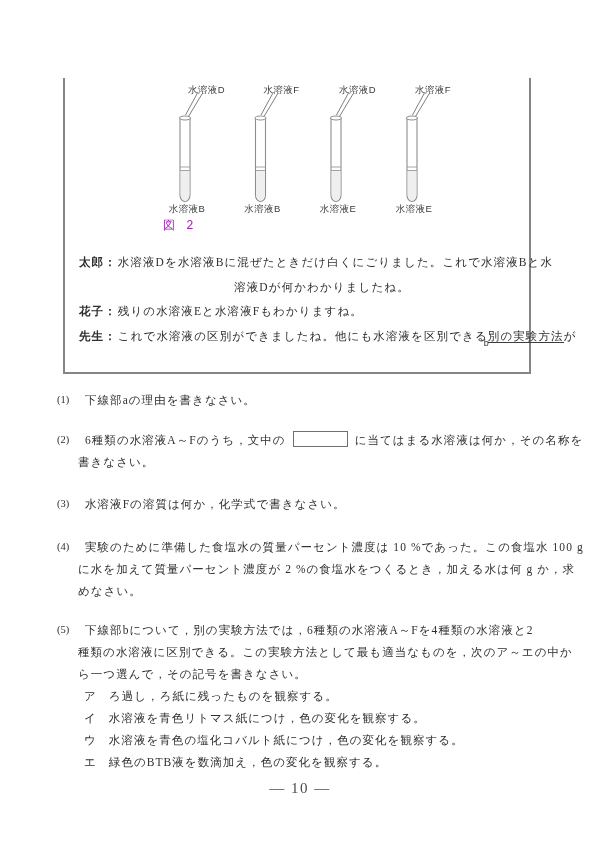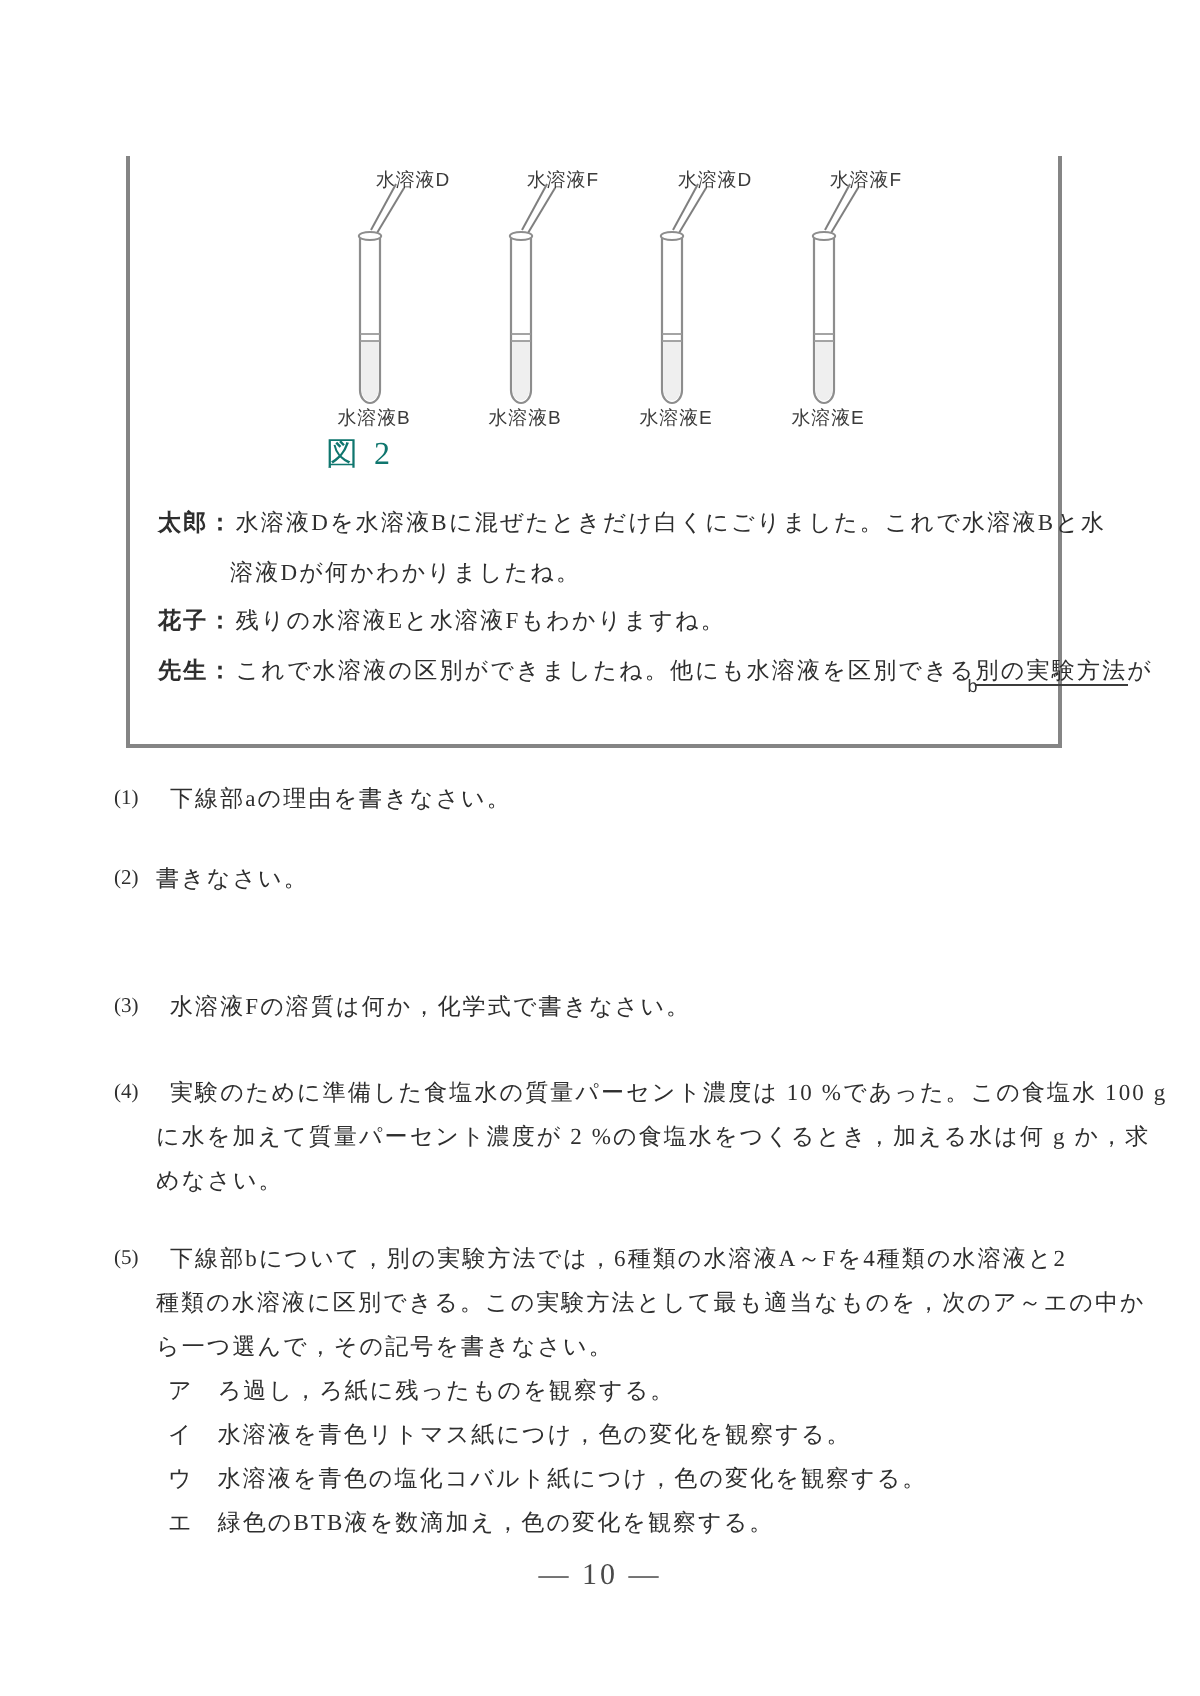--- a/index.html
+++ b/index.html
@@ -22,30 +22,30 @@
   }
   .t-top, .t-bot { font-size:9.5px; letter-spacing:0.4px; }
   .tube-outline { stroke:#8d8d8d; fill:#ffffff; stroke-width:1.1; }
   .tube-mouth   { stroke:#8d8d8d; fill:#ffffff; stroke-width:1; }
   .liquid       { fill:#efefef; stroke:none; }
   .surface      { stroke:#9a9a9a; stroke-width:0.9; }
   .dropper      { stroke:#7f7f7f; stroke-width:1; }
 
   .fig-caption-div {
     position:absolute; left:98px; top:139px;
-    font-family:Liberation Serif, serif; font-size:16px; color:#0f766e;
+    font-family:Liberation Mono, monospace; font-size:12px; color:#a21caf;
     letter-spacing:2px;
   }
 
   .dialogue {
     position:absolute; left:14px; top:172px; width:450px;
     font-size:11.5px; letter-spacing:1.1px;
   }
   .dl { line-height:24.7px; white-space:nowrap; }
-  .dl.cont { margin-left:36px; }
+  .dl.cont { margin-left:36px;text-align:center; }
   .speaker { margin-right:1px;font-weight:bold; }
 
   .ul-seg { position:relative; border-bottom:1.3px solid #3c3c3c; }
   .ul-label {
     position:absolute; left:-4px; bottom:-14px; font-size:9px;
     letter-spacing:0; font-family:"Liberation Sans", sans-serif; color:#333;
   }
 
   .q { position:absolute; left:57px; width:505px; font-size:11.5px; letter-spacing:1.05px; }
   .qnum {
@@ -147,20 +147,23 @@
   <div class="q" style="top:389px;">
     <span class="qnum">(1)</span>
     <div class="qbody">
       <div class="ln first">下線部aの理由を書きなさい。</div>
     </div>
   </div>
 
   <div class="q" style="top:429px;">
     <span class="qnum">(2)</span>
     <div class="qbody">
+      <div class="ln first">
+        <span>6種類の水溶液A～Fのうち，文中の</span><span class="blank-box"></span><span>に当てはまる水溶液は何か，その名称を</span>
+      </div>
       <div class="ln">書きなさい。</div>
     </div>
   </div>
 
   <div class="q" style="top:493px;">
     <span class="qnum">(3)</span>
     <div class="qbody">
       <div class="ln first">水溶液Fの溶質は何か，化学式で書きなさい。</div>
     </div>
   </div>

